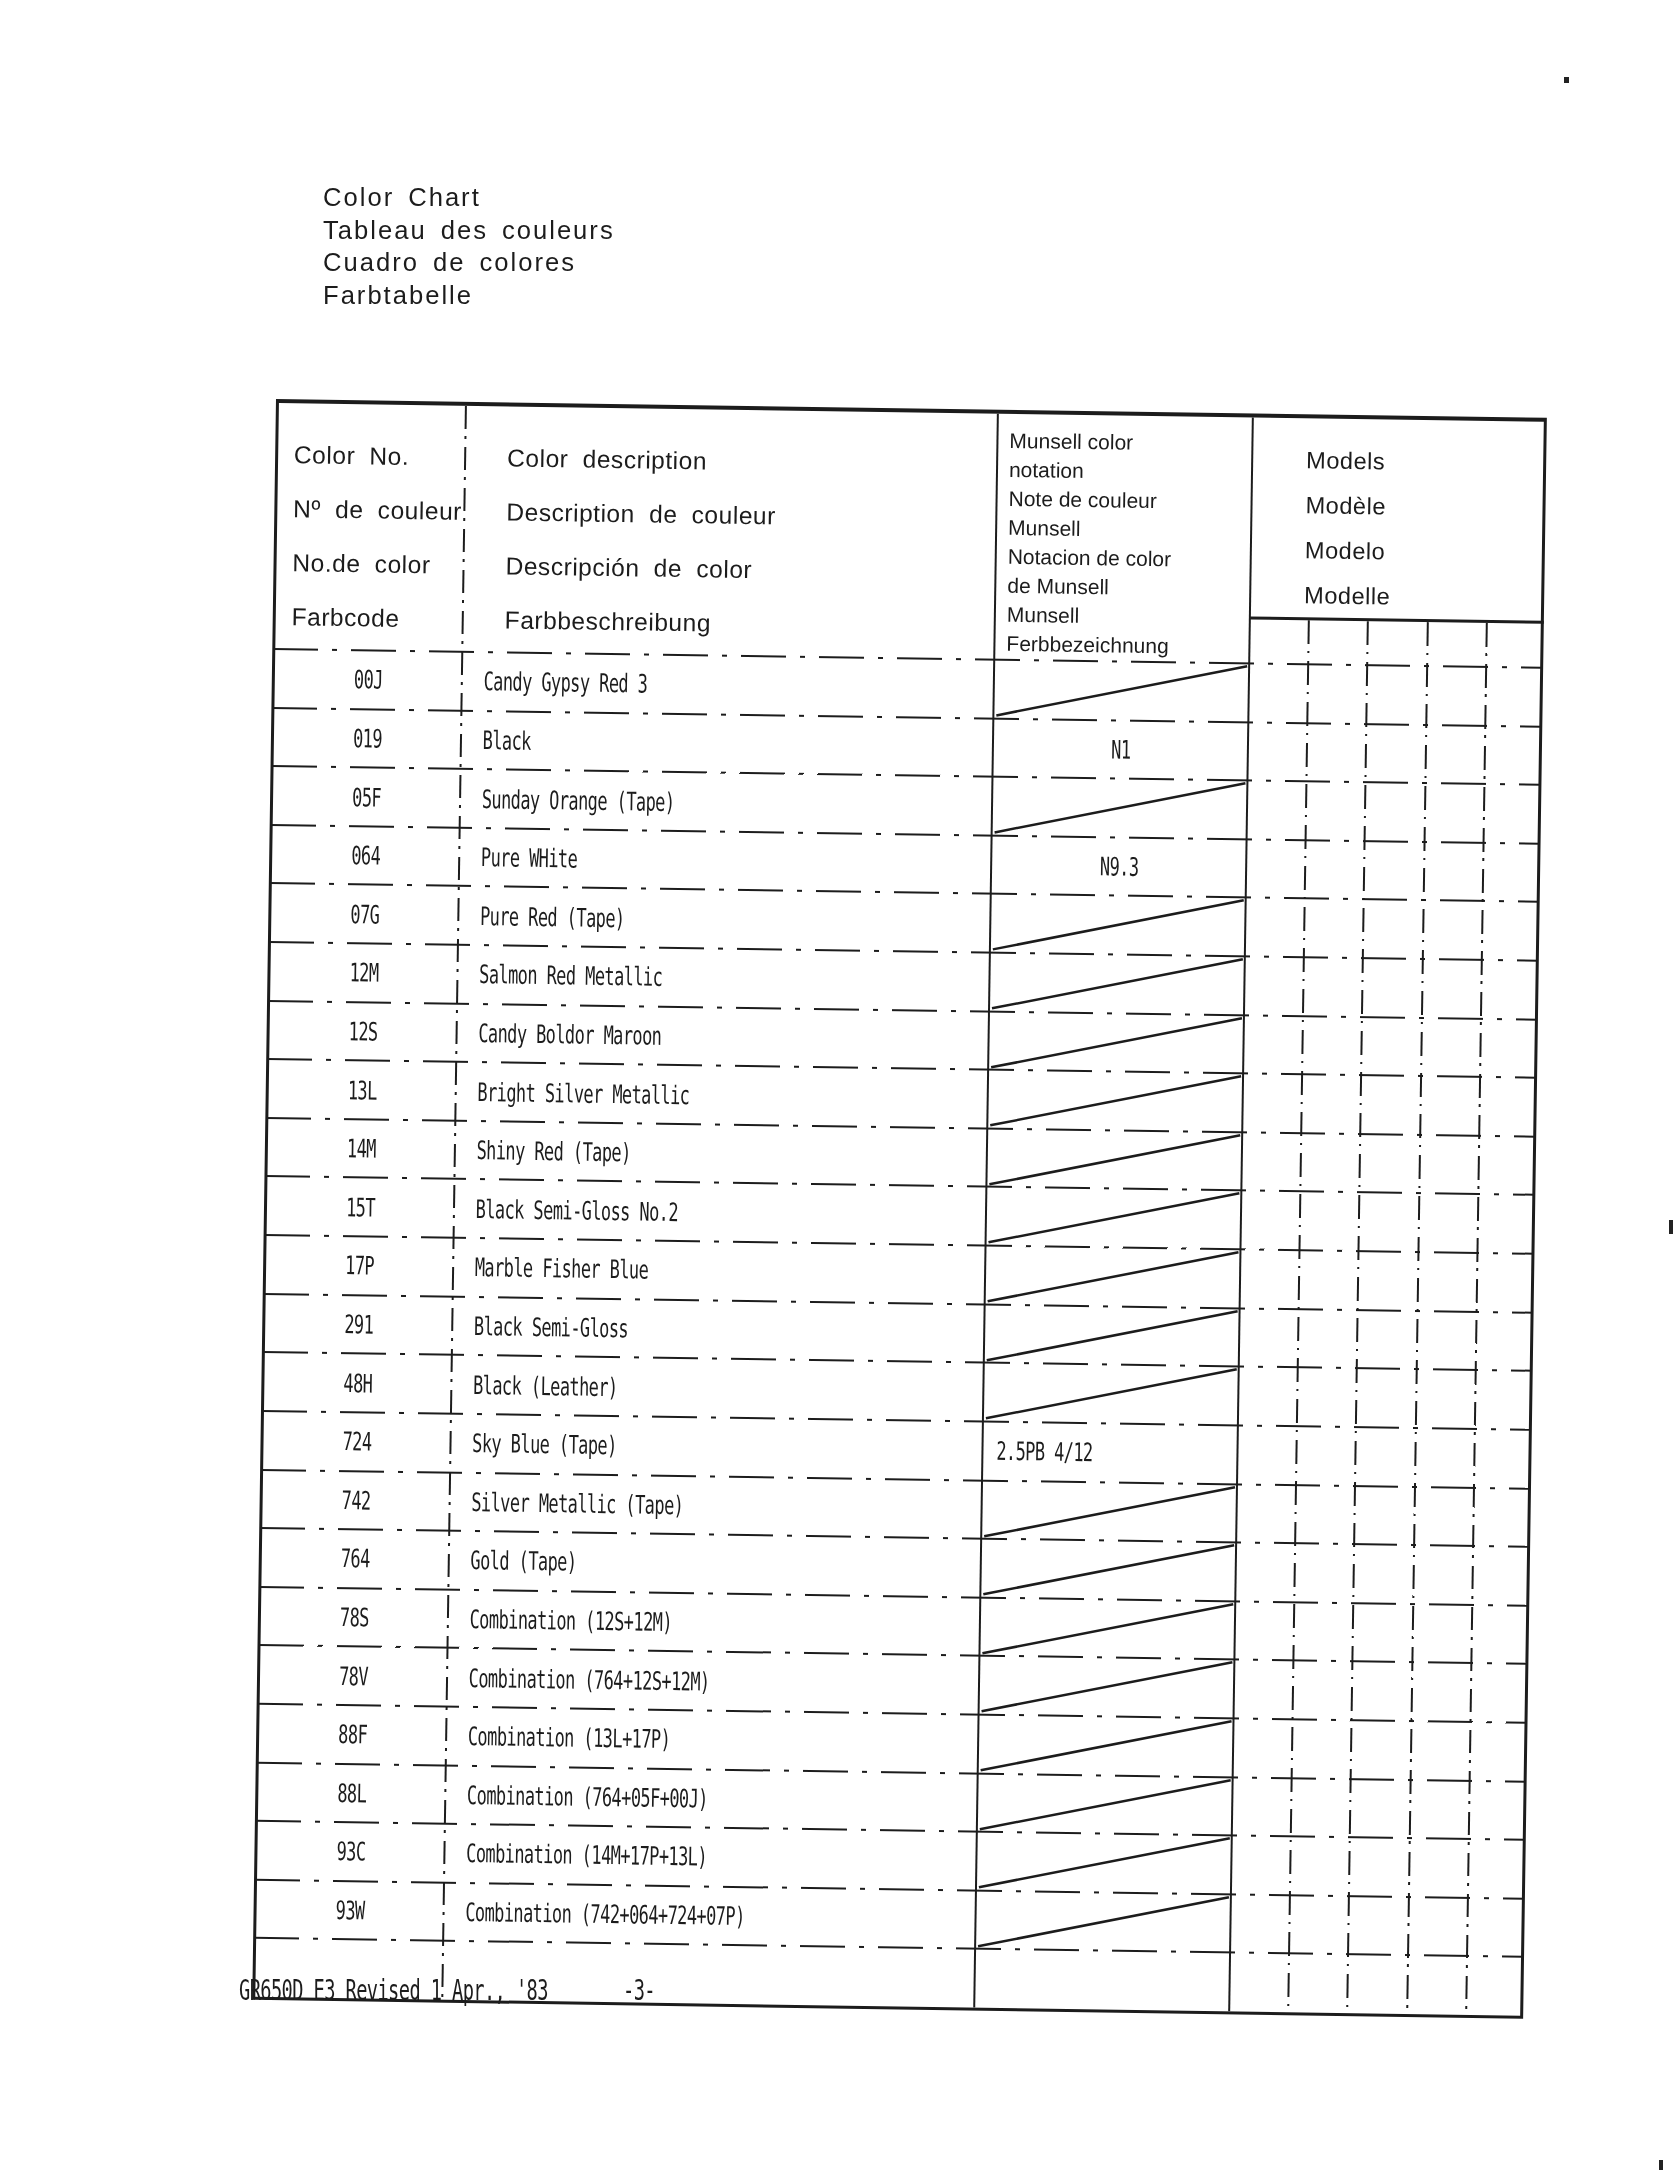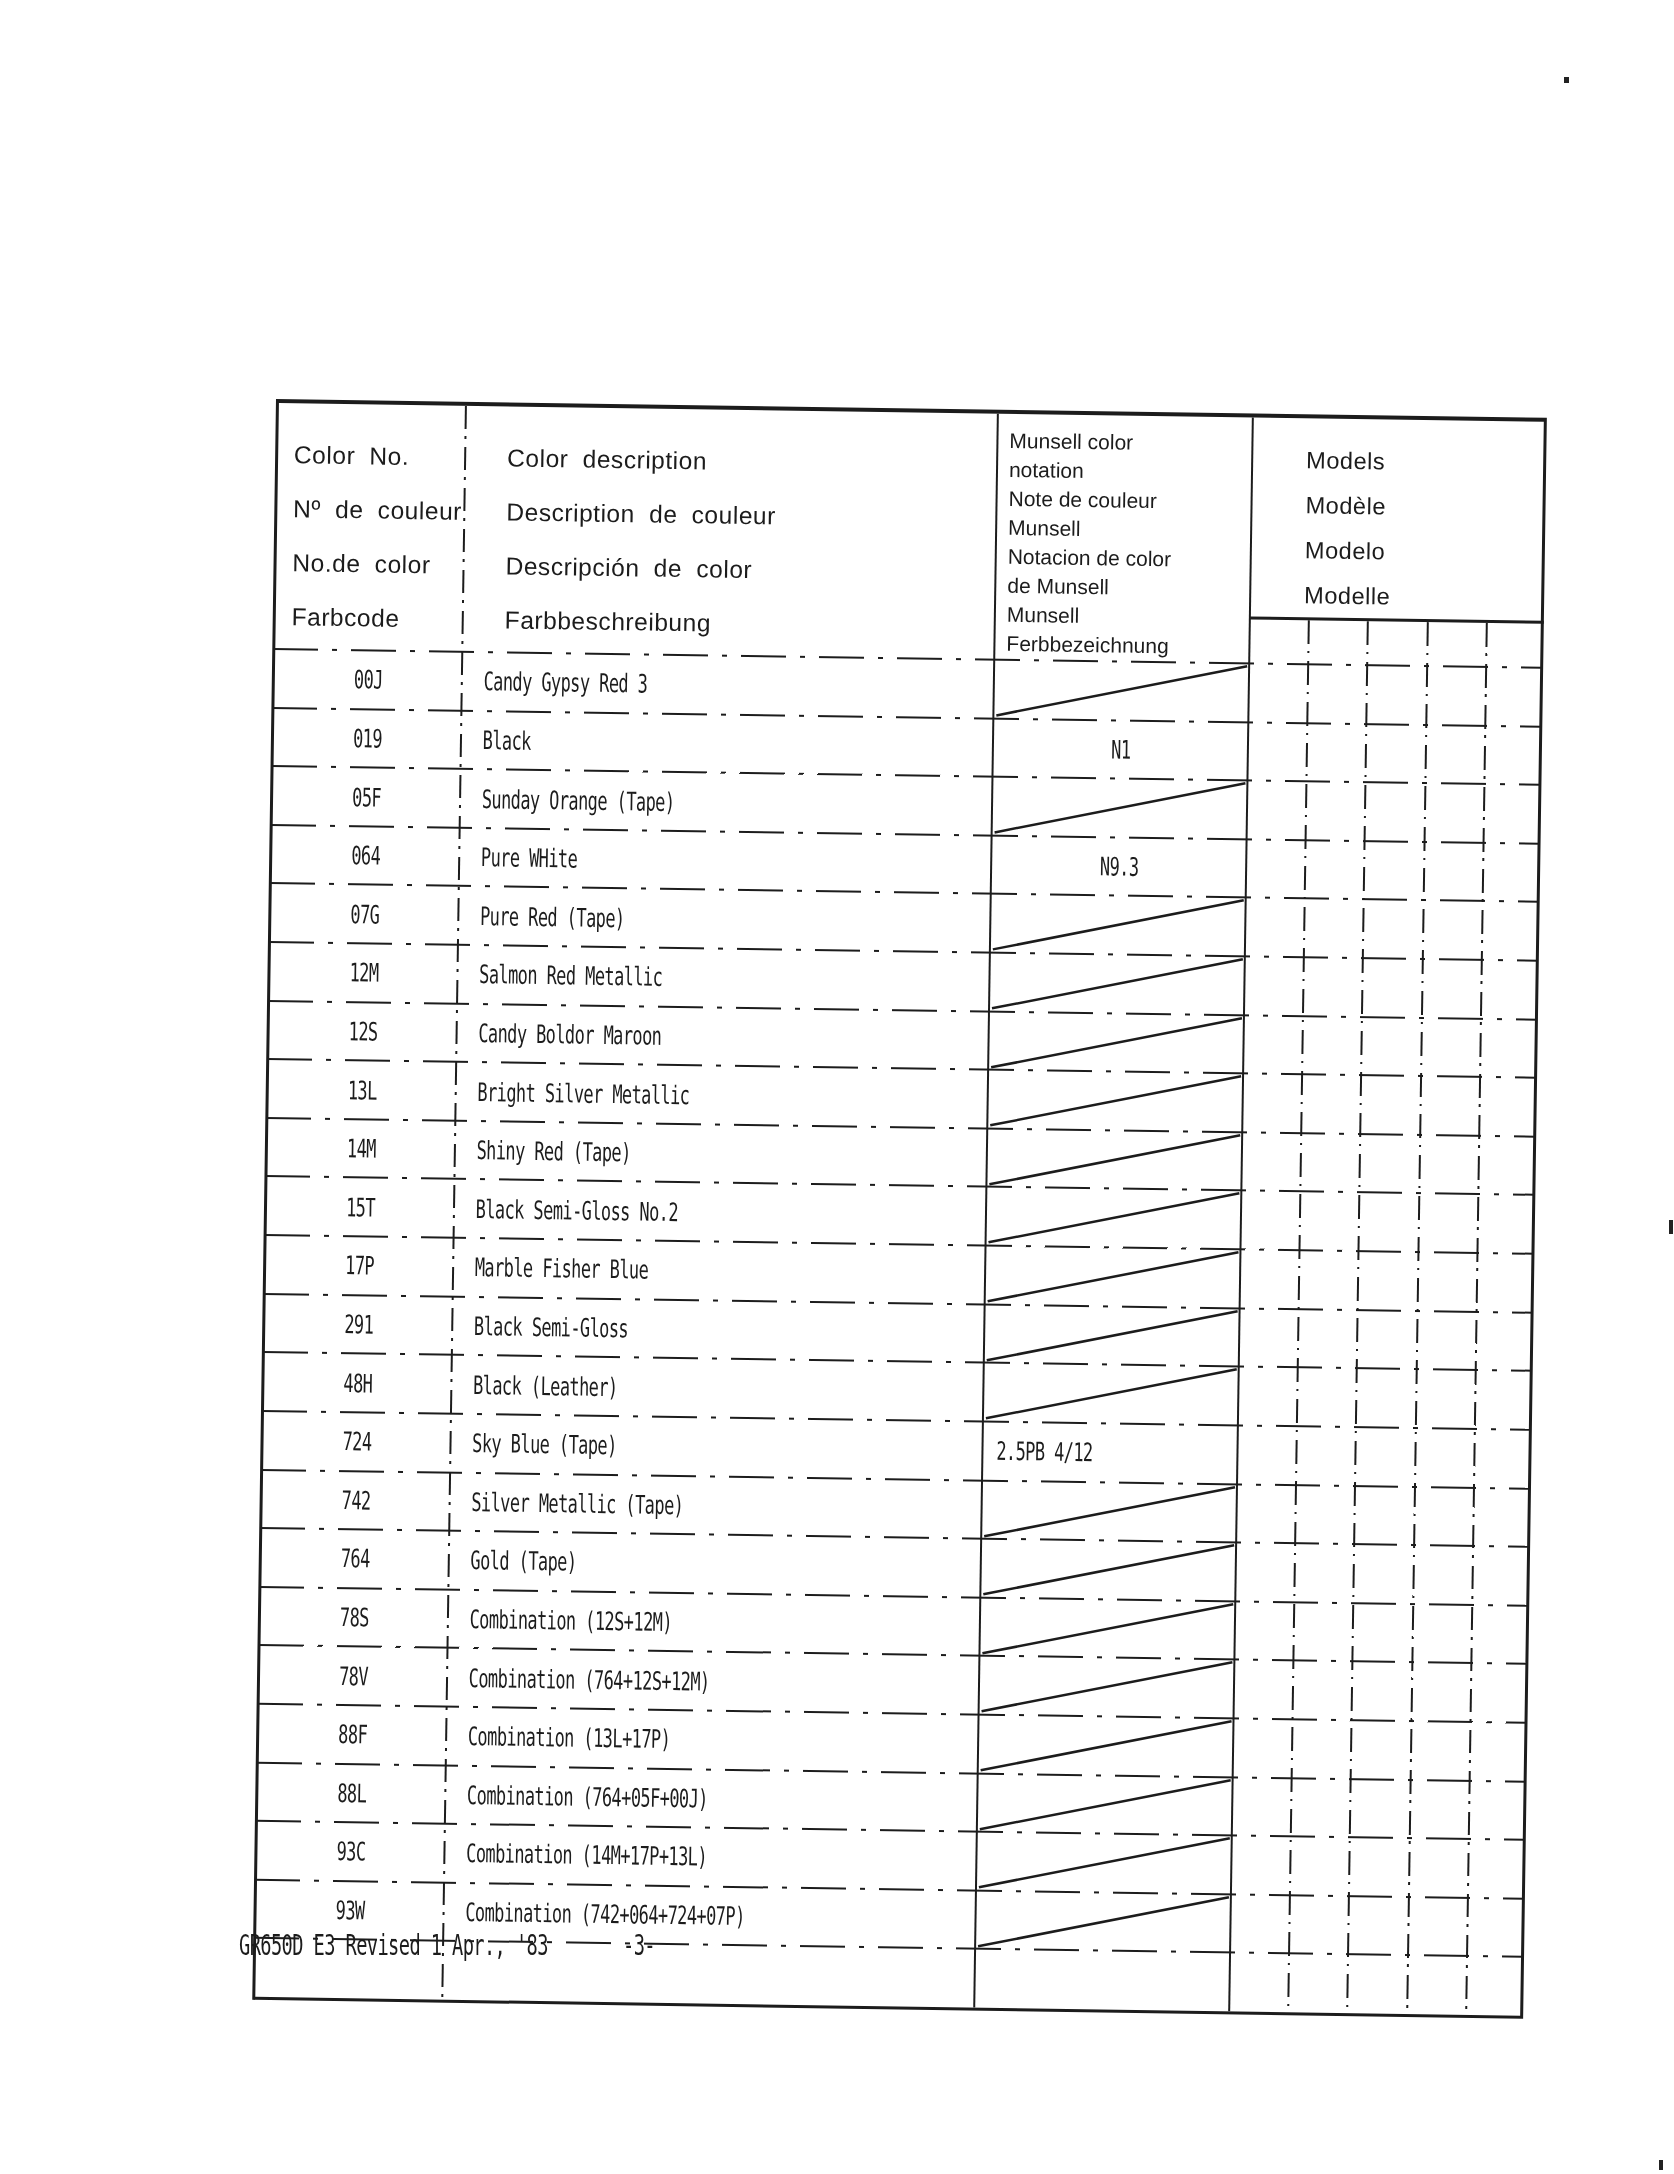--- a/index.html
+++ b/index.html
@@ -57,32 +57,38 @@
   }
   .cell { display:flex; align-items:center; box-sizing:border-box; }
   .c-code { width:187px; justify-content:center; }
   .c-desc { width:532px; padding-left:21.7px; }
   .c-mun  { width:256px; position:relative; justify-content:center; }
   .c-mun.left { justify-content:flex-start; padding-left:13.8px; }
   .c-models { flex:1; }
   .slash-svg { position:absolute; left:0; top:0; width:100%; height:100%; display:block; }
 
   
-  .footer { position:absolute; left:239px; top:1935px; height:39px; }
+  .footer { position:absolute; left:239px; top:1980px; height:39px; }
   .fdoc  { font-size:18.7px; }
   .fpage { position:absolute; left:384px; top:0; font-size:18.7px; }
 </style>
 </head>
 <body>
 
 <div class="page">
   <div class="speck s1"></div>
   <div class="speck s2"></div>
   <div class="speck s3"></div>
 
+  <div class="title-block" id="titleBlock">
+      <div class="title-line">Color Chart</div>
+      <div class="title-line">Tableau des couleurs</div>
+      <div class="title-line">Cuadro de colores</div>
+      <div class="title-line">Farbtabelle</div>
+    </div>
 
   <div class="table">
 
     <div class="vl dash" style="left:186px"></div>
     <div class="vl solid" style="left:718px"></div>
     <div class="vl solid" style="left:973px"></div>
     <div class="vl dash sub" style="left:1032px"></div>
     <div class="vl dash sub" style="left:1091px"></div>
     <div class="vl dash sub" style="left:1151px"></div>
     <div class="vl dash sub" style="left:1210px"></div>

